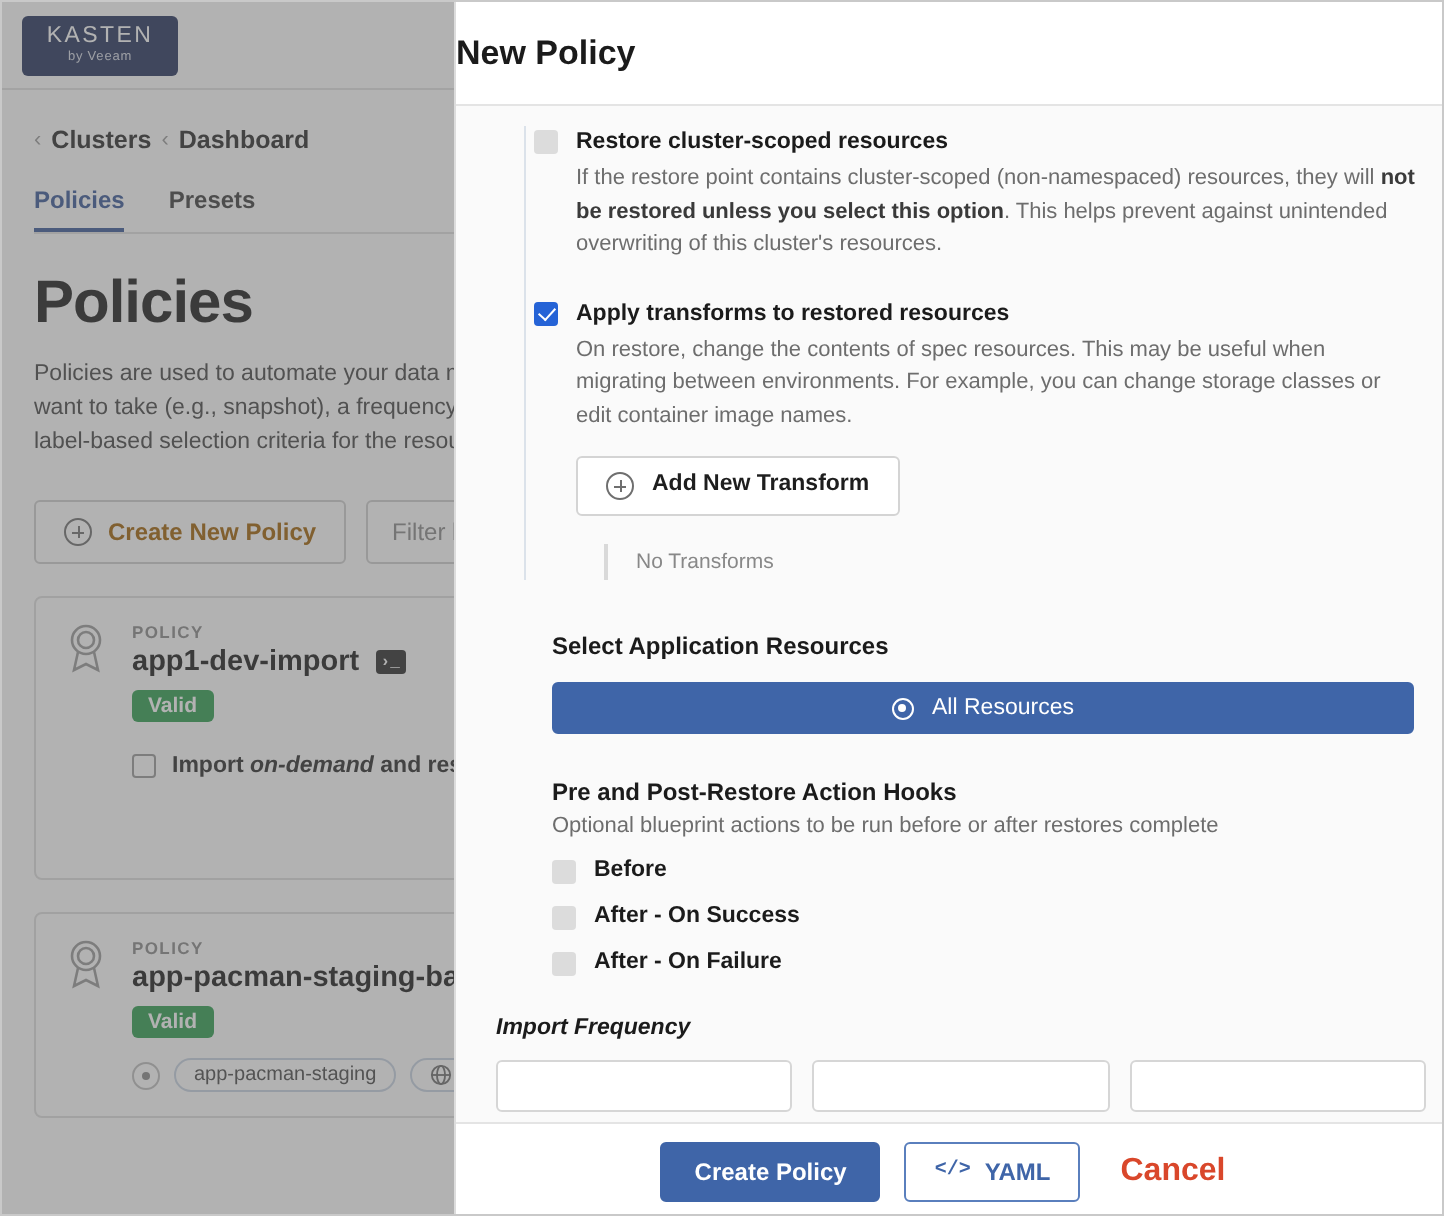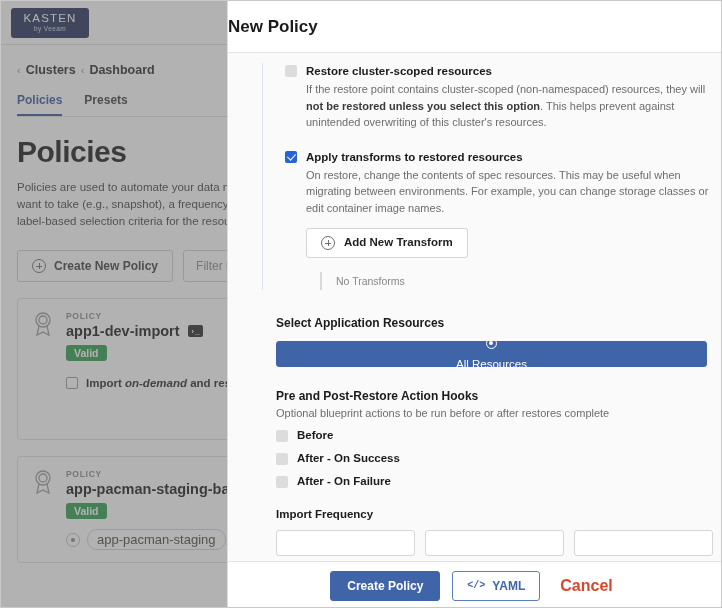--- a/index.html
+++ b/index.html
@@ -66,21 +66,21 @@
     font-size: 30px; font-weight: 700; color: #1c1c1c;
     margin: 18px 0 10px 0; letter-spacing: -.5px;
   }
   .page-desc {
     font-size: 11.5px; color: #454545; line-height: 17px;
   }
   .bg-actions { display: flex; gap: 10px; margin-top: 20px; }
   .btn-outline {
     border: 1px solid #cfcfcf; background: #fff;
     border-radius: 3px; padding: 8px 14px;
-    font-size: 12px; font-weight: 700; color: #404040;
+    font-size: 12px; font-weight: 700; color: #a16207;
     display: flex; align-items: center; gap: 8px;
   }
   .plus-circle {
     width: 14px; height: 14px; border-radius: 50%;
     border: 1px solid #6f6f6f; position: relative; flex: none;
   }
   .plus-circle::before, .plus-circle::after {
     content: ""; position: absolute; background: #6f6f6f;
   }
   .plus-circle::before { left: 3px; right: 3px; top: 6px; height: 1px; }
@@ -119,21 +119,21 @@
     display: flex; align-items: center; gap: 8px;
   }
   .cal-icon {
     width: 12px; height: 12px; border: 1px solid #9a9a9a; border-radius: 2px;
     flex: none;
   }
   .card-sub em { font-style: italic; }
   .chips { display: flex; gap: 7px; align-items: center; margin-top: 10px; }
   .chip {
     border: 1px solid #c8d4e3; border-radius: 10px;
-    font-size: 13px; color: #4a4a4a; padding: 2px 9px;
+    font-size: 10px; color: #4a4a4a; padding: 2px 9px;
     display: flex; align-items: center; gap: 5px; white-space: nowrap;
   }
   .dot-chip {
     width: 14px; height: 14px; border-radius: 50%;
     border: 1px solid #bfbfbf; flex: none; position: relative;
   }
   .dot-chip::after {
     content: ""; position: absolute; width: 4px; height: 4px;
     background: #8a8a8a; border-radius: 50%; left: 4px; top: 4px;
   }
@@ -166,21 +166,21 @@
     background: #fafafa;
     position: relative;
   }
   .modal-inner {
     padding: 10px 0 0 0;
   }
 
   .indent-block {
     border-left: 1px solid #dbe2ea;
     margin-left: 34px;
-    padding-left: 22px;
+    padding-left: 4px;
   }
 
   .cb-row { display: flex; gap: 9px; align-items: flex-start; }
   .cb {
     width: 12px; height: 12px; flex: none; margin-top: 2px;
     border-radius: 2px; background: #dcdcdc;
   }
   .cb.checked {
     background: #2563d6;
     position: relative;
@@ -226,21 +226,21 @@
     font-size: 11px; color: #6d6d6d; margin-top: 4px;
   }
 
   .seg-group { display: flex; gap: 10px; margin-top: 11px; }
   .seg {
     flex: 1; height: 26px; border-radius: 3px;
     display: flex; align-items: center; justify-content: center; gap: 9px;
     font-size: 11.5px;
   }
   .seg.on {
-    background: #3f65a8; color: #fff; border: 1px solid #3f65a8; flex-direction: column;
+    background: #3f65a8; color: #fff; border: 1px solid #3f65a8;
   }
   .seg.off {
     background: #fff; color: #3a3a3a; border: 1px solid #d6d6d6;
   }
   .radio {
     width: 11px; height: 11px; border-radius: 50%;
     border: 1.5px solid #fff; position: relative; flex: none;
   }
   .radio::after {
     content: ""; position: absolute; width: 4px; height: 4px;
@@ -454,21 +454,21 @@
             <span class="hook-label">After - On Success</span>
           </div>
           <div class="hook-row">
             <span class="cb"></span>
             <span class="hook-label">After - On Failure</span>
           </div>
         </div>
 
         <div style="height:20px;"></div>
 
-        <div style="padding-left:48px;padding-right:10px;">
+        <div style="padding-left:20px;padding-right:10px;font-style:italic;">
           <div class="import-freq-title">Import Frequency</div>
           <div class="freq-row">
             <div class="freq-box"></div>
             <div class="freq-box"></div>
             <div class="freq-box"></div>
           </div>
         </div>
 
       </div>
     </div>

